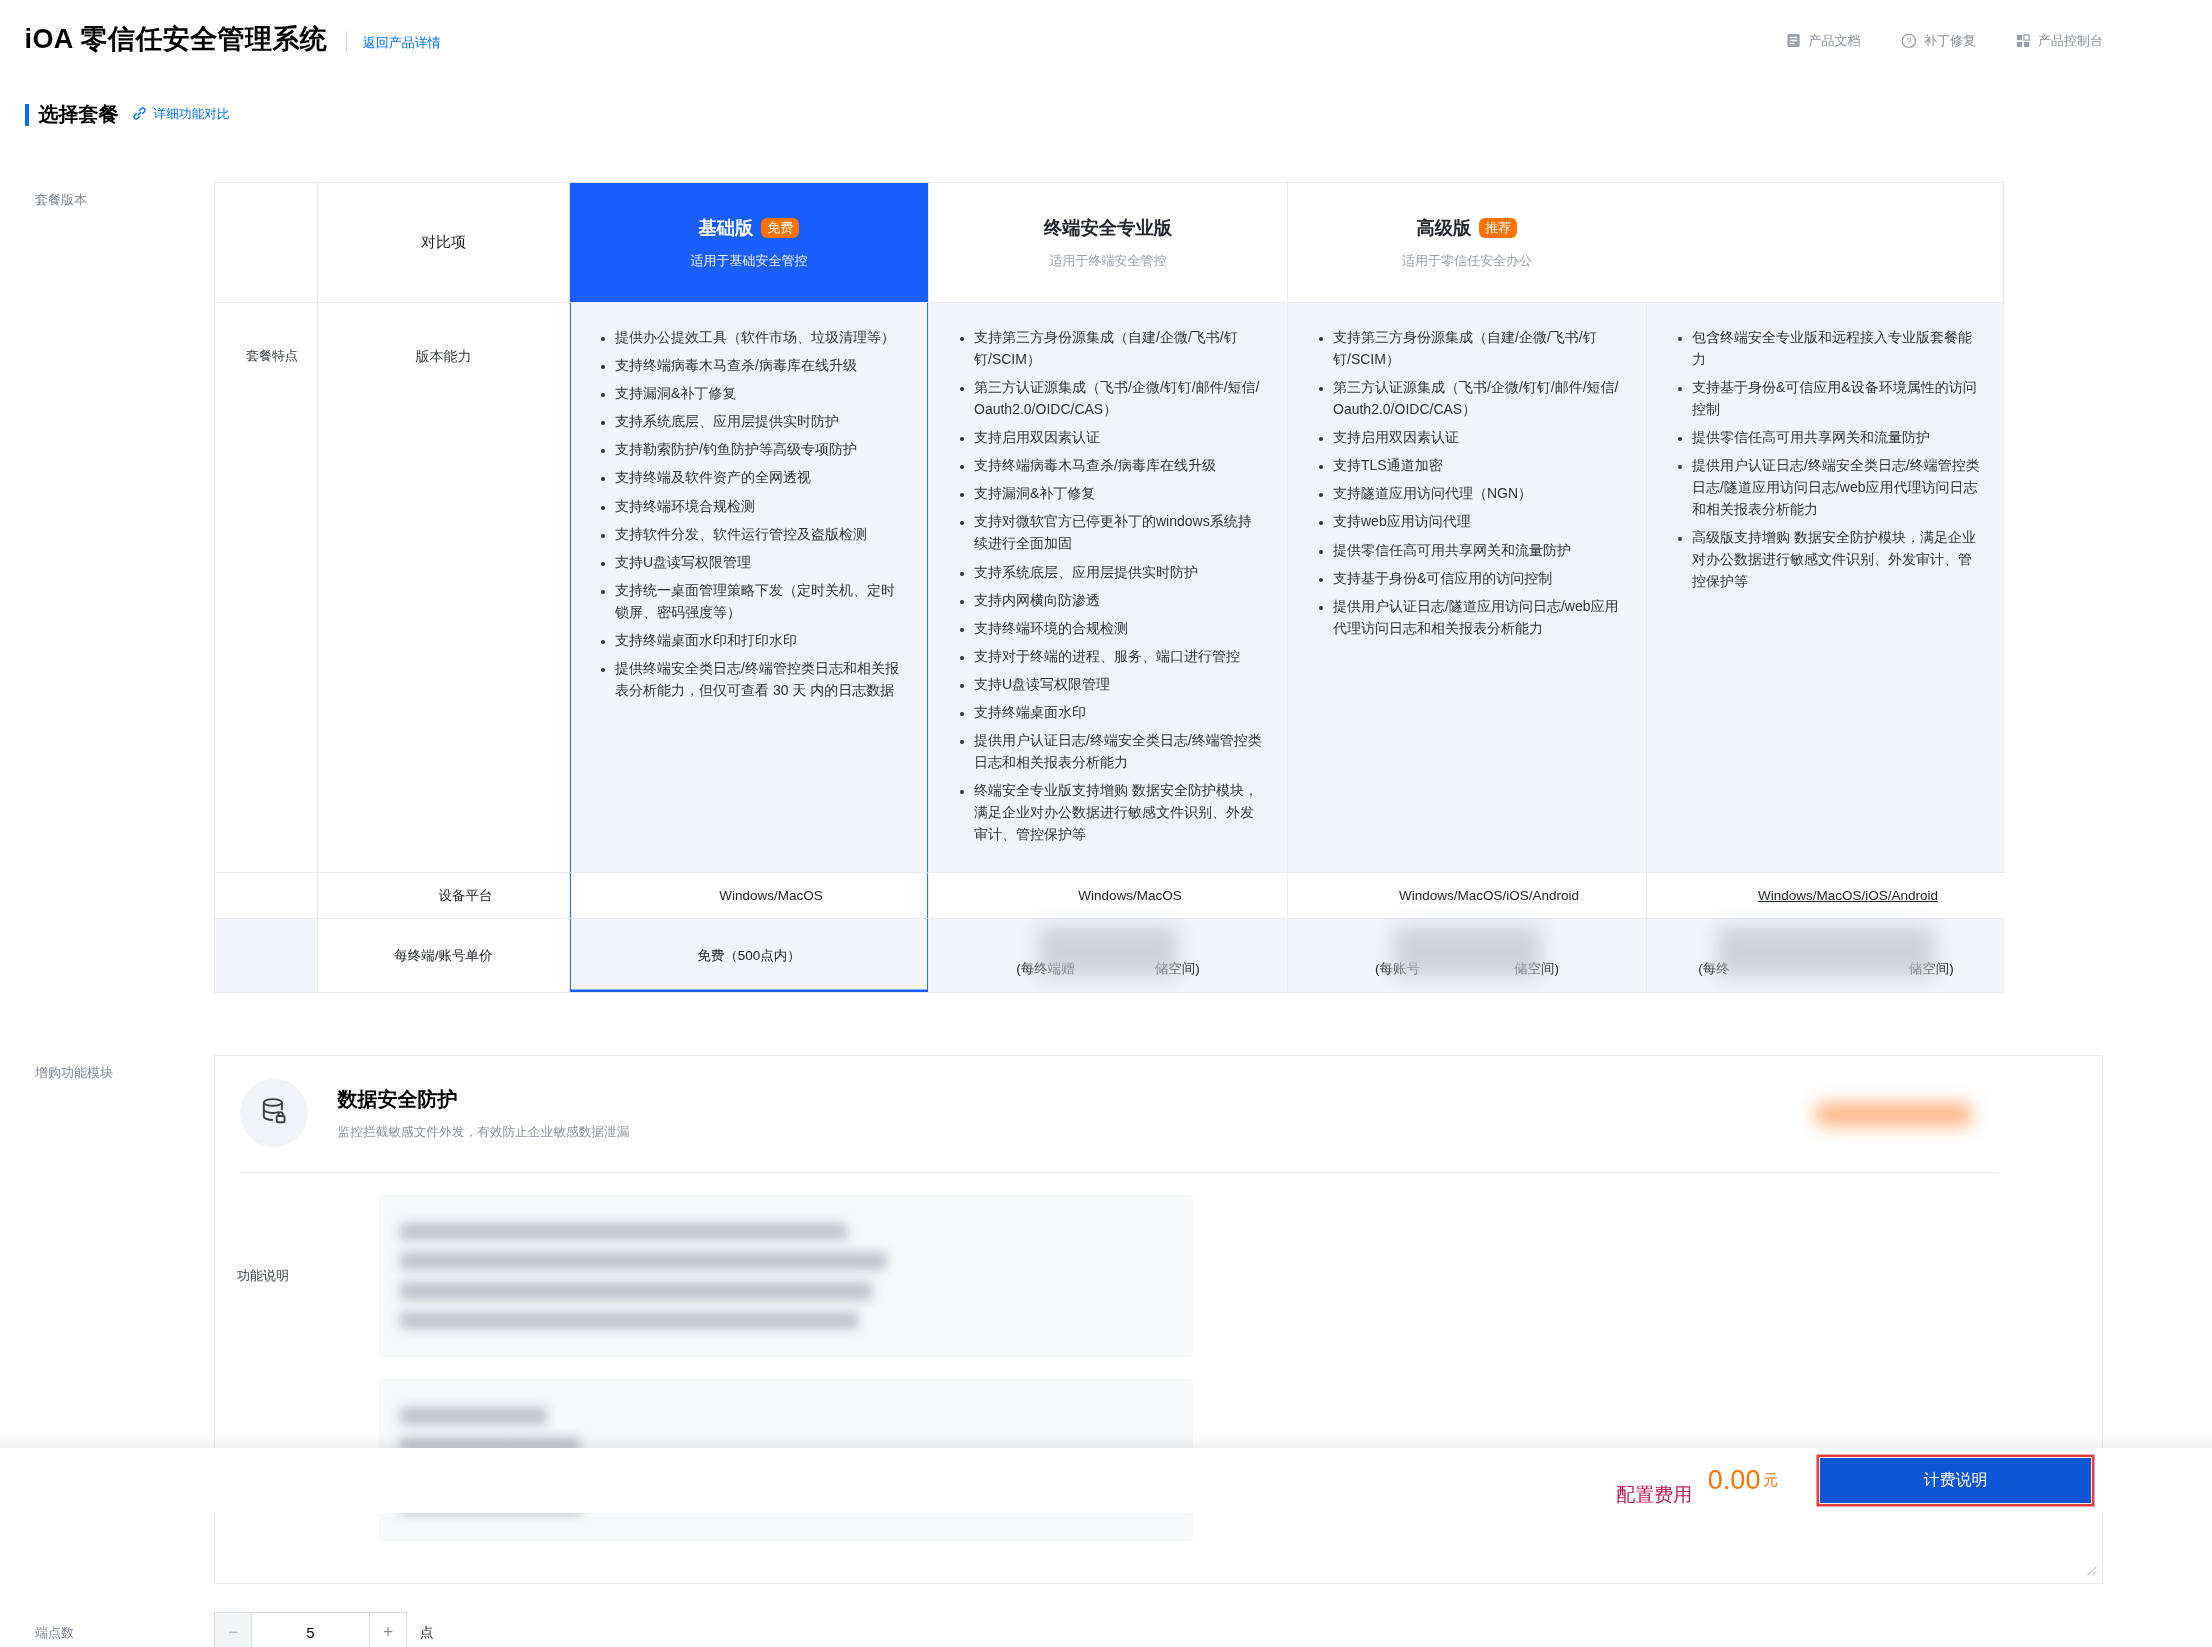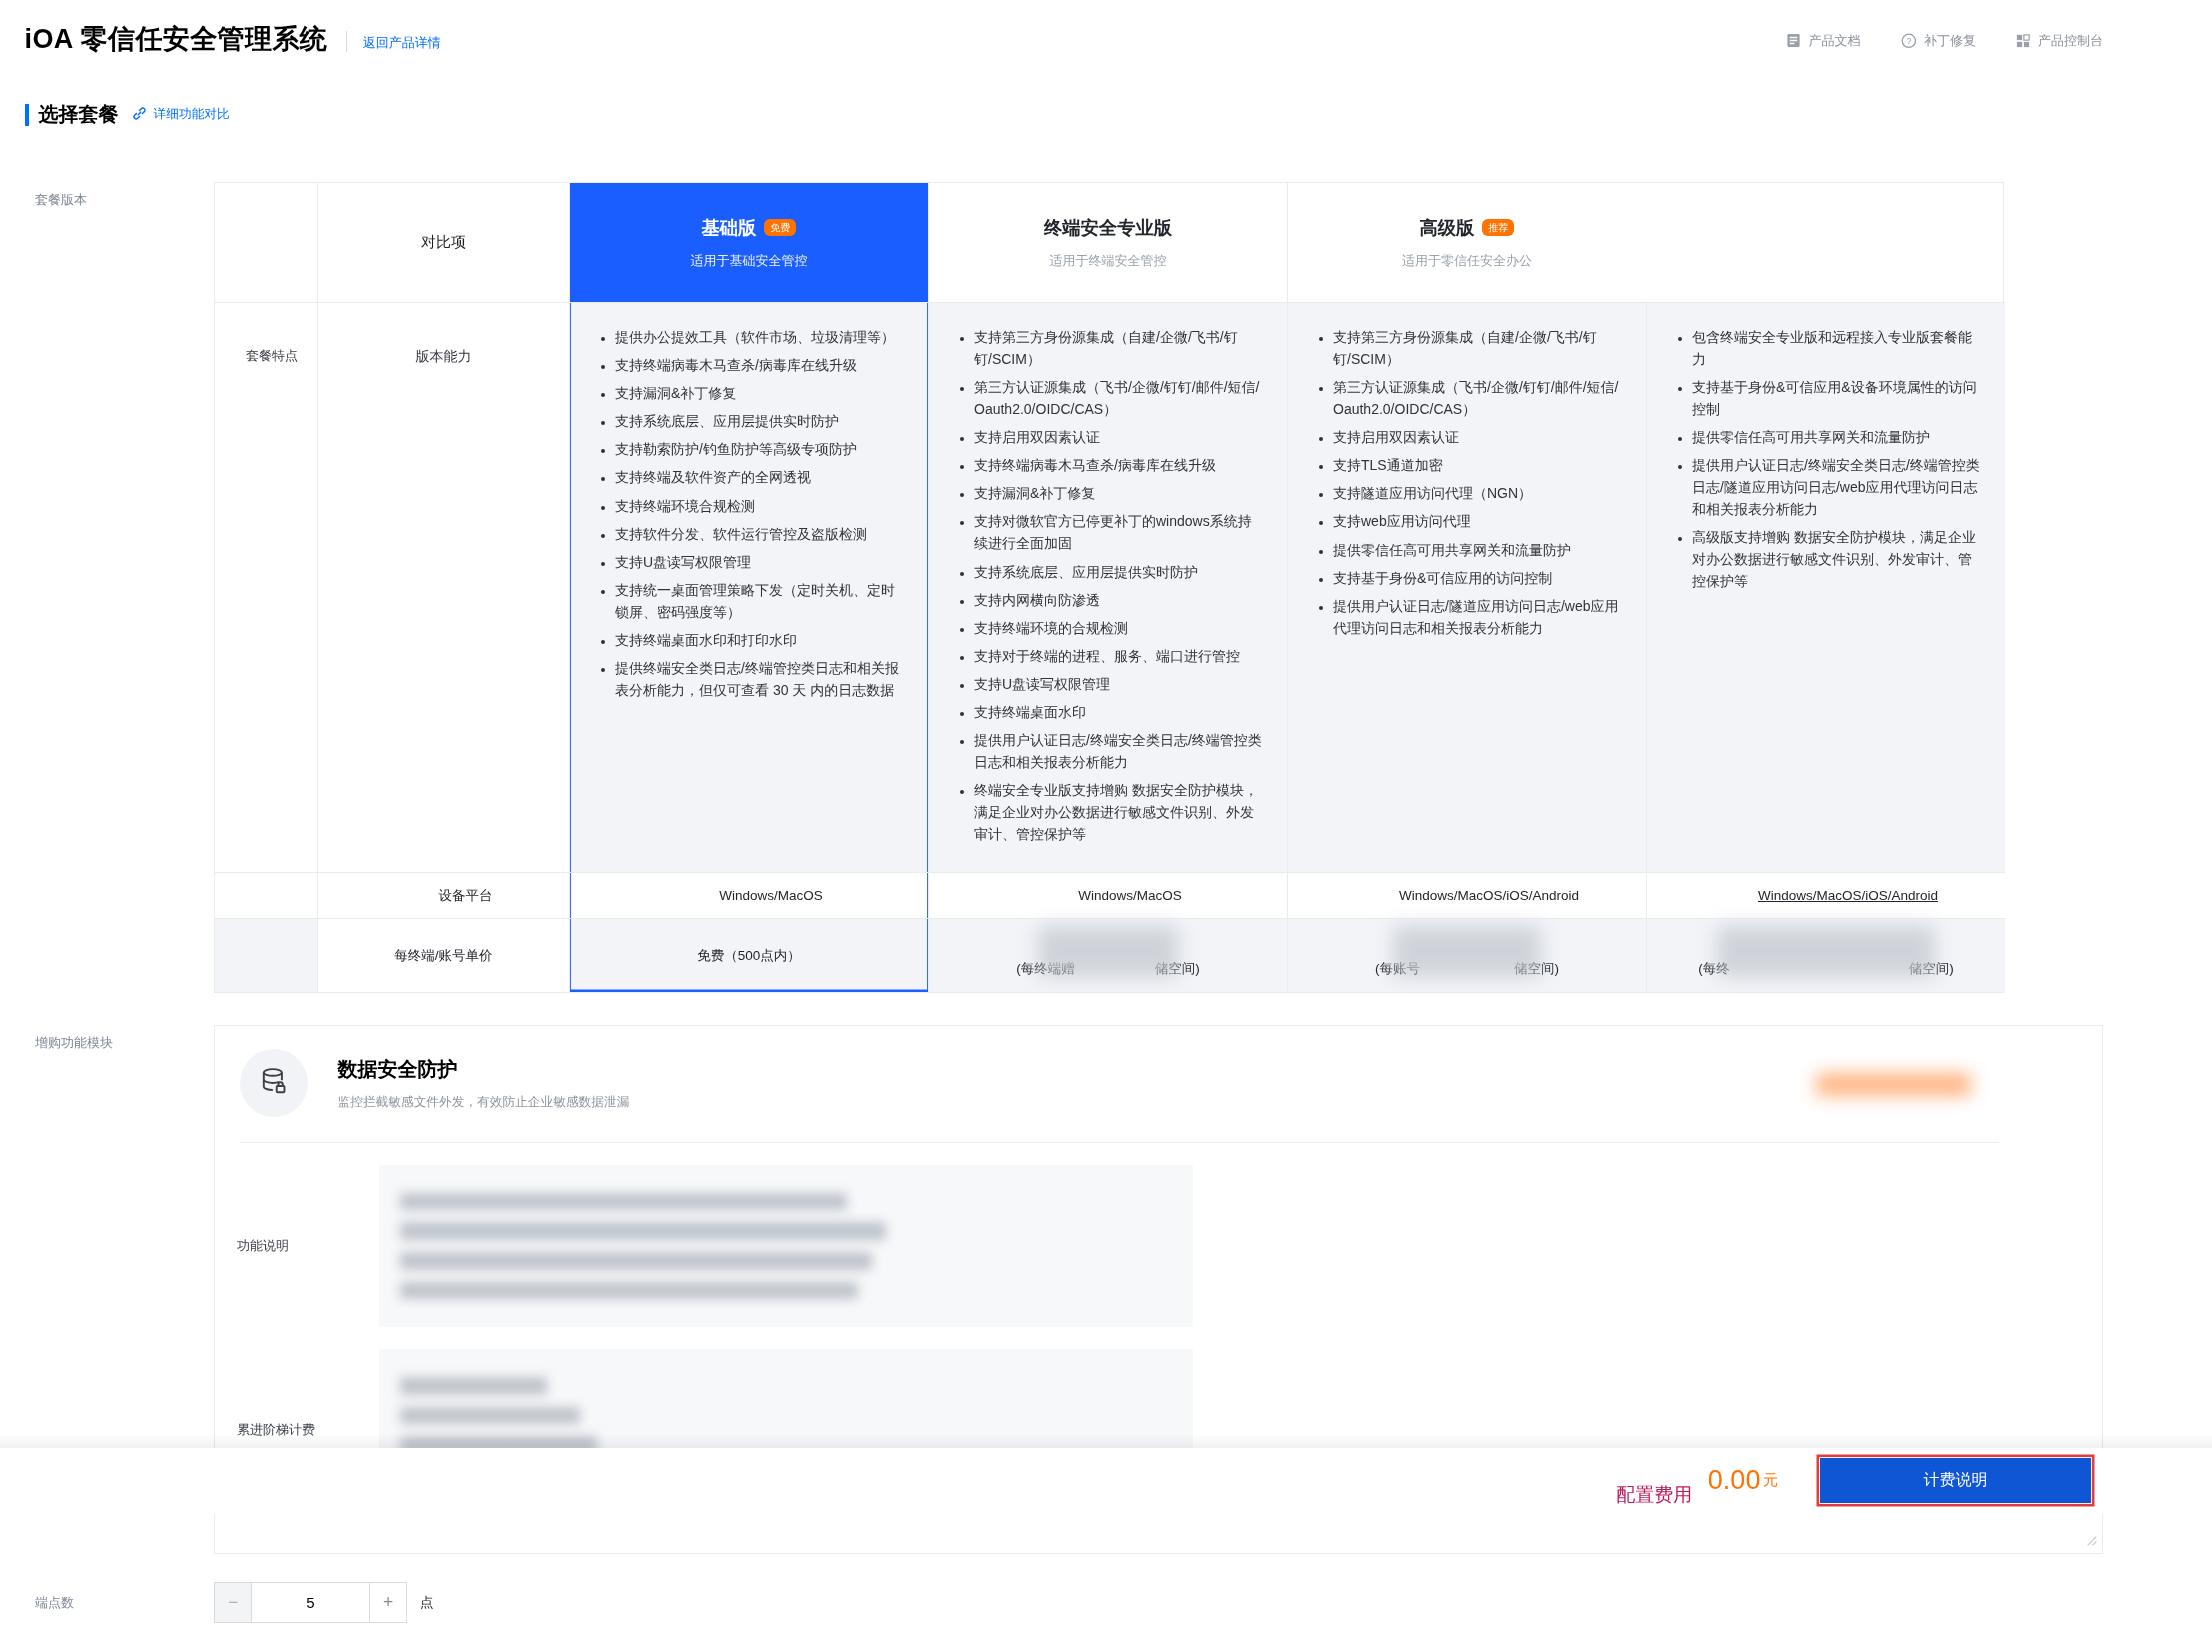--- a/index.html
+++ b/index.html
@@ -32,21 +32,21 @@
   .trow{ display:grid; grid-template-columns:102px 252px 359px 359px 359px 359px; }
   .trow + .trow > .cell{ border-top:0.9px solid #e9ebef; }
   .trow > .cell + .cell{ border-left:0.9px solid #e9ebef; }
   .cell{ min-width:0; }
 
   
   .thead .cell{ height:119px; display:flex; flex-direction:column; align-items:center; justify-content:center; background:#fff; }
   .c-compare{ font-size:15px; color:#1b1d22; }
   .plan-head{ cursor:pointer; }
   .pname{ display:flex; align-items:center; justify-content:center; gap:7.9px; font-size:18.3px; font-weight:700; color:#22252b; }
-  .badge{ background:#ff7200; color:#fff; font-size:10px; font-weight:400; line-height:1; padding:3.5px 6.1px; border-radius:6px; }
+  .badge{ background:#ff7200; color:#fff; font-size:13px; font-weight:400; line-height:1; padding:3.5px 6.1px; border-radius:6px; }
   .badge:empty{ display:none; }
   .psub{ margin-top:11.4px; font-size:13px; color:#9aa1ab; }
   .plan-head.sel{ background:#1a5eff; border-color:#1a5eff; }
   .plan-head.sel .pname{ color:#fff; }
   .plan-head.sel .psub{ color:rgba(255,255,255,.92); }
 
   
   .frow .cell{ background:#f2f4f8; }
   .c-group-label{ background:#fff !important; padding:42px 19px 0 31px; font-size:13px; color:#3a3e45; line-height:21px; }
   .c-rowlabel{ background:#fff !important; text-align:center; font-size:14px; color:#33363c; }
@@ -67,21 +67,21 @@
 
   
   .crow .cell{ background:#f2f4f8; min-height:73px; display:flex; flex-direction:column; align-items:center; justify-content:center; font-size:13.5px; color:#22252b; }
   .price-red{ position:relative; width:100%; height:100%; min-height:73px; display:flex; align-items:flex-end; justify-content:center; padding-bottom:14px; }
   .price-line{ display:flex; align-items:baseline; white-space:nowrap; }
   .blur-gap{ display:inline-block; height:8.7px; }
   .blur-block{ position:absolute; top:7px; left:50%; transform:translateX(-50%); height:51px;
     background:#c7cbd2; filter:blur(9.6px); border-radius:3.5px; opacity:.8; }
 
   
-  .row-addon{ margin-top:32px; }
+  .row-addon{ margin-top:62px; }
   .addon-card{ position:relative; width:1889px; border:0.9px solid #e9ebef; padding:23px 0 42px 0; background:#fff; }
   .card-head{ display:flex; align-items:center; padding-left:24.5px; }
   .mod-icon-circle{ width:68px; height:68px; border-radius:50%; background:#f1f3f6; display:flex; align-items:center; justify-content:center; flex-shrink:0; }
   .mod-texts{ margin-left:30px; }
   .mod-texts h3{ margin:0 0 10.5px 0; font-size:20px; font-weight:700; color:#000; }
   .mod-sub{ font-size:12.7px; color:#8d939d; }
   .orange-blur{ position:absolute; right:131px; top:47px; width:155px; height:23px; background:#ffa76e; filter:blur(8.7px); border-radius:2.6px; opacity:.85; }
   .card-divider{ border-top:0.9px solid #eceef2; margin:24.5px 103px 0 24.5px; }
   .addon-row{ display:flex; align-items:center; margin-top:22px; }
   .arow-label{ width:164px; padding-left:22px; font-size:13px; color:#3a3e45; flex-shrink:0; }

